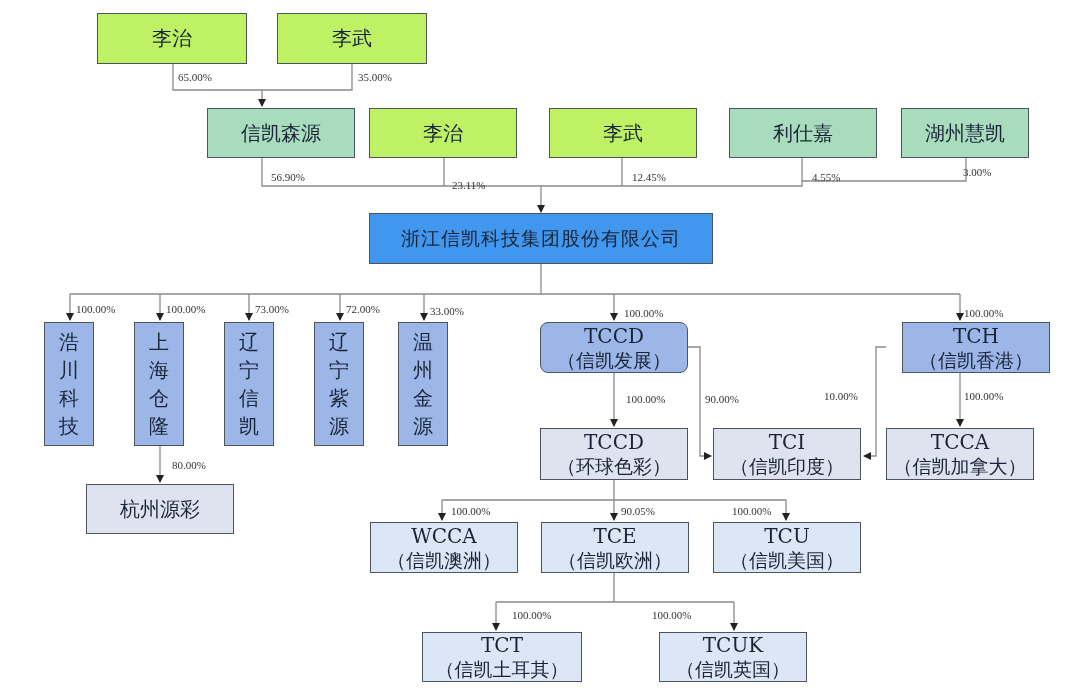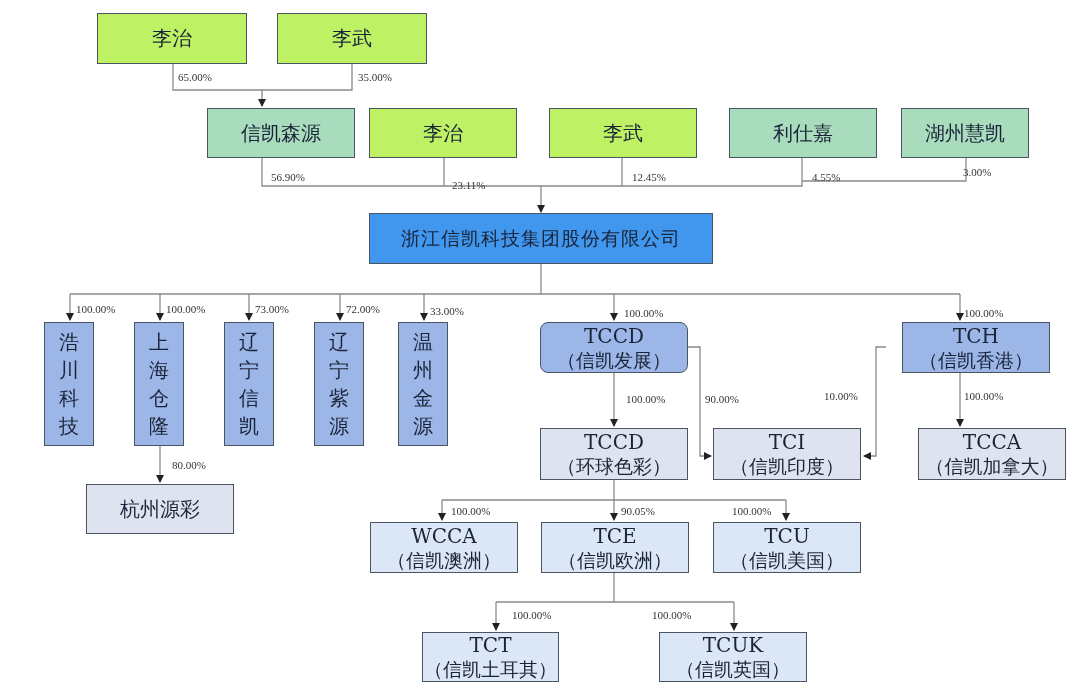--- a/index.html
+++ b/index.html
@@ -168,21 +168,21 @@
 <span class="pct" style="left:964px;top:390px;">100.00%</span>
 
 <div class="box light two" style="left:540px;top:428px;width:148px;height:52px;">
   <span class="code">TCCD</span>
   <span>（环球色彩）</span>
 </div>
 <div class="box light two" style="left:713px;top:428px;width:148px;height:52px;">
   <span class="code">TCI</span>
   <span>（信凯印度）</span>
 </div>
-<div class="box light two" style="left:886px;top:428px;width:148px;height:52px;margin-left:32px;">
+<div class="box light two" style="left:886px;top:428px;width:148px;height:52px;">
   <span class="code">TCCA</span>
   <span>（信凯加拿大）</span>
 </div>
 
 <span class="pct" style="left:451px;top:505px;">100.00%</span>
 <span class="pct" style="left:621px;top:505px;">90.05%</span>
 <span class="pct" style="left:732px;top:505px;">100.00%</span>
 
 <div class="box light2 two" style="left:370px;top:522px;width:148px;height:51px;">
   <span class="code">WCCA</span>
@@ -193,20 +193,20 @@
   <span>（信凯欧洲）</span>
 </div>
 <div class="box light2 two" style="left:713px;top:522px;width:148px;height:51px;">
   <span class="code">TCU</span>
   <span>（信凯美国）</span>
 </div>
 
 <span class="pct" style="left:512px;top:609px;">100.00%</span>
 <span class="pct" style="left:652px;top:609px;">100.00%</span>
 
-<div class="box light2 two" style="left:422px;top:632px;width:137px;height:50px;">
+<div class="box light2 two" style="left:422px;top:632px;width:160px;height:50px;">
   <span class="code">TCT</span>
   <span>（信凯土耳其）</span>
 </div>
 <div class="box light2 two" style="left:659px;top:632px;width:148px;height:50px;">
   <span class="code">TCUK</span>
   <span>（信凯英国）</span>
 </div>
 
 </body></html>

